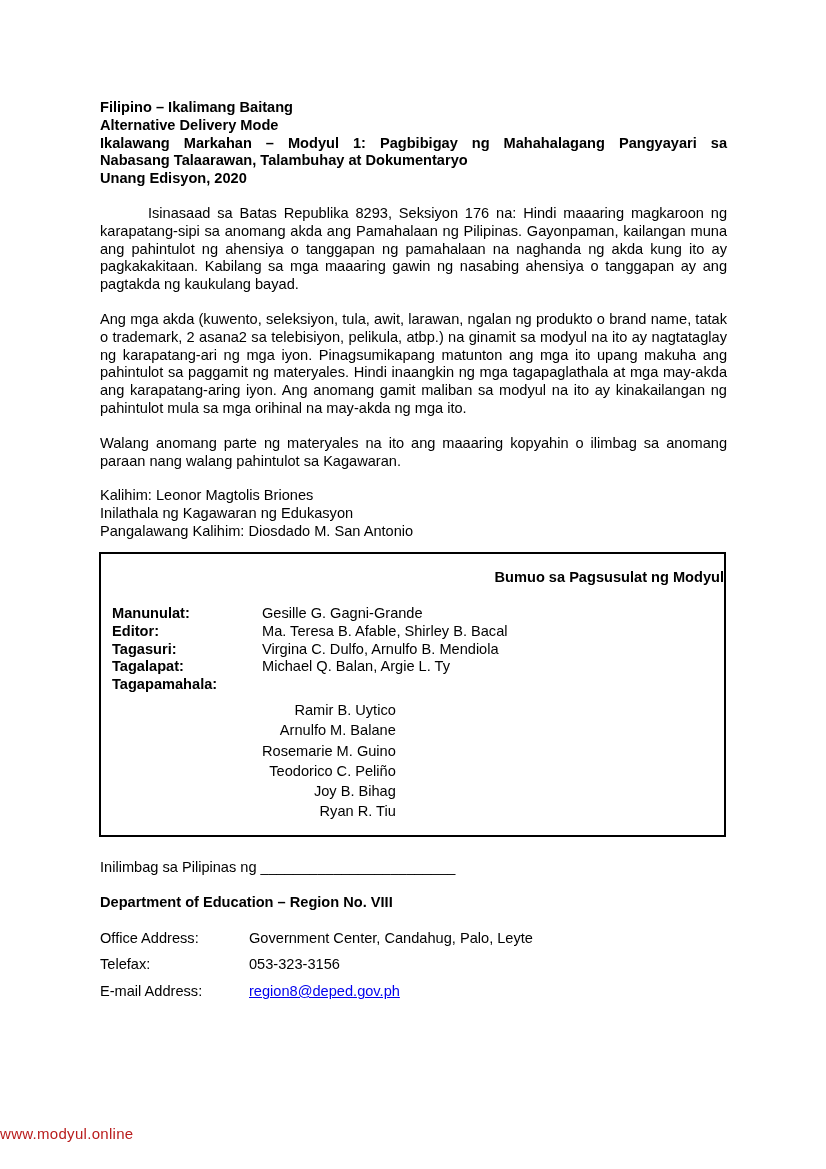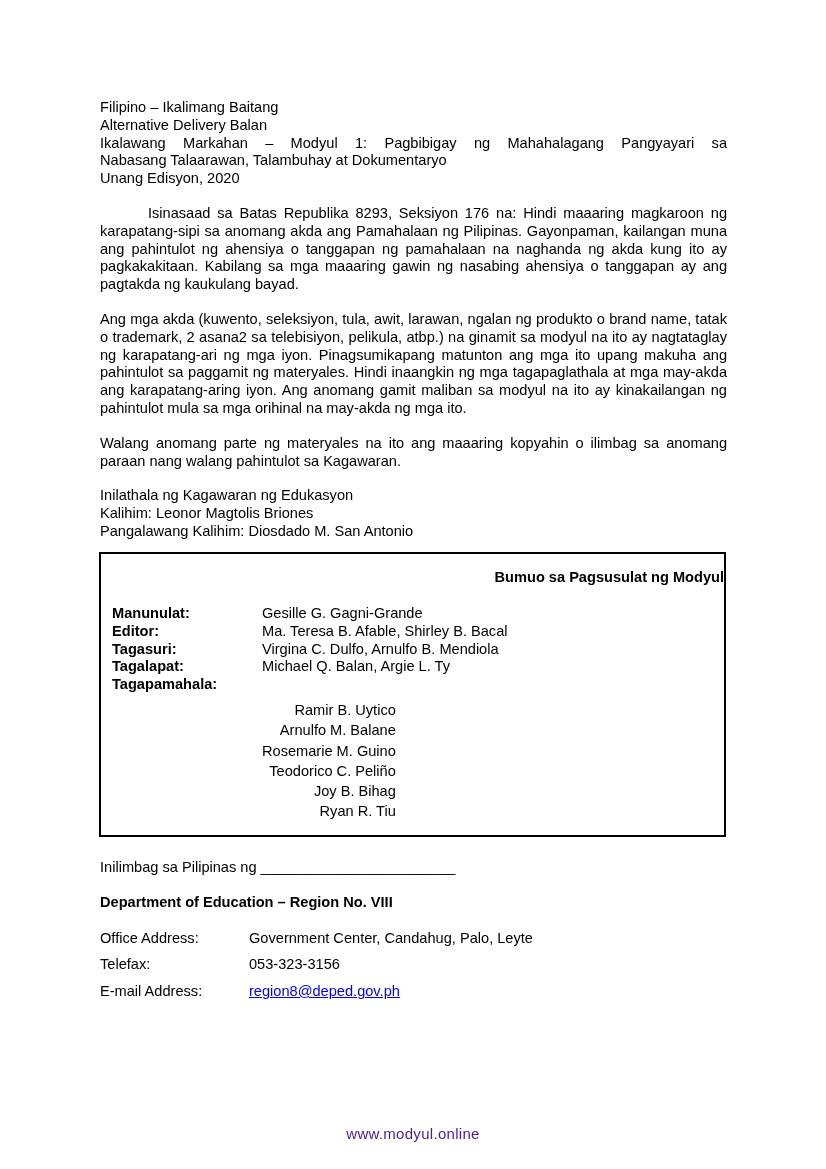--- a/index.html
+++ b/index.html
@@ -16,21 +16,21 @@
       color: #000000;
       font-size: 14.6px;
     }
     .page {
       position: absolute;
       left: 100px;
       top: 99px;
       width: 627px;
     }
     .title-block {
-      font-weight: normal;
+      font-weight: bold;
       line-height: 17.8px;
     }
     .title-block div { text-align: justify; }
     .justify-line {
       text-align: justify;
       text-align-last: justify;
     }
     .para {
       line-height: 17.8px;
       text-align: justify;
@@ -109,45 +109,45 @@
     .email-link {
       color: #1a0dab;
       color: #0000ee;
       text-decoration: underline;
     }
     .watermark {
       position: absolute;
       left: 0;
       right: 0;
       top: 1125px;
-      text-align: center;
-      color: #4c1d95;
+      text-align: left;
+      color: #b91c1c;
       font-size: 15px;
       letter-spacing: 0.3px;
     }
   </style>
 </head>
 <body>
 
 <div class="page">
   <div class="title-block">
     <div>Filipino – Ikalimang Baitang</div>
-    <div>Alternative Delivery Balan</div>
+    <div>Alternative Delivery Mode</div>
     <div class="justify-line">Ikalawang Markahan – Modyul 1: Pagbibigay ng Mahahalagang Pangyayari sa</div>
     <div>Nabasang Talaarawan, Talambuhay at Dokumentaryo</div>
     <div>Unang Edisyon, 2020</div>
   </div>
 
   <p class="para indent" style="margin-top:17px;margin-bottom:0;">Isinasaad sa Batas Republika 8293, Seksiyon 176 na: Hindi maaaring magkaroon ng karapatang-sipi sa anomang akda ang Pamahalaan ng Pilipinas. Gayonpaman, kailangan muna ang pahintulot ng ahensiya o tanggapan ng pamahalaan na naghanda ng akda kung ito ay pagkakakitaan. Kabilang sa mga maaaring gawin ng nasabing ahensiya o tanggapan ay ang pagtakda ng kaukulang bayad.</p>
   <p class="para" style="margin-bottom:0;">Ang mga akda (kuwento, seleksiyon, tula, awit, larawan, ngalan ng produkto o brand name, tatak o trademark, 2 asana2 sa telebisiyon, pelikula, atbp.) na ginamit sa modyul na ito ay nagtataglay ng karapatang-ari ng mga iyon. Pinagsumikapang matunton ang mga ito upang makuha ang pahintulot sa paggamit ng materyales. Hindi inaangkin ng mga tagapaglathala at mga may-akda ang karapatang-aring iyon. Ang anomang gamit maliban sa modyul na ito ay kinakailangan ng pahintulot mula sa mga orihinal na may-akda ng mga ito.</p>
   <p class="para" style="margin-bottom:0;">Walang anomang parte ng materyales na ito ang maaaring kopyahin o ilimbag sa anomang paraan nang walang pahintulot sa Kagawaran.</p>
 
   <div class="pub-block">
+    <div>Kalihim: Leonor Magtolis Briones</div>
     <div>Inilathala ng Kagawaran ng Edukasyon</div>
-    <div>Kalihim: Leonor Magtolis Briones</div>
     <div>Pangalawang Kalihim: Diosdado M. San Antonio</div>
   </div>
 </div>
 
 <div class="credits-box">
   <div class="credits-title">Bumuo sa Pagsusulat ng Modyul</div>
 
   <div class="role-row" style="top:50px;">
     <span class="role-label">Manunulat:</span>
     <span class="role-value">Gesille G. Gagni-Grande</span>

